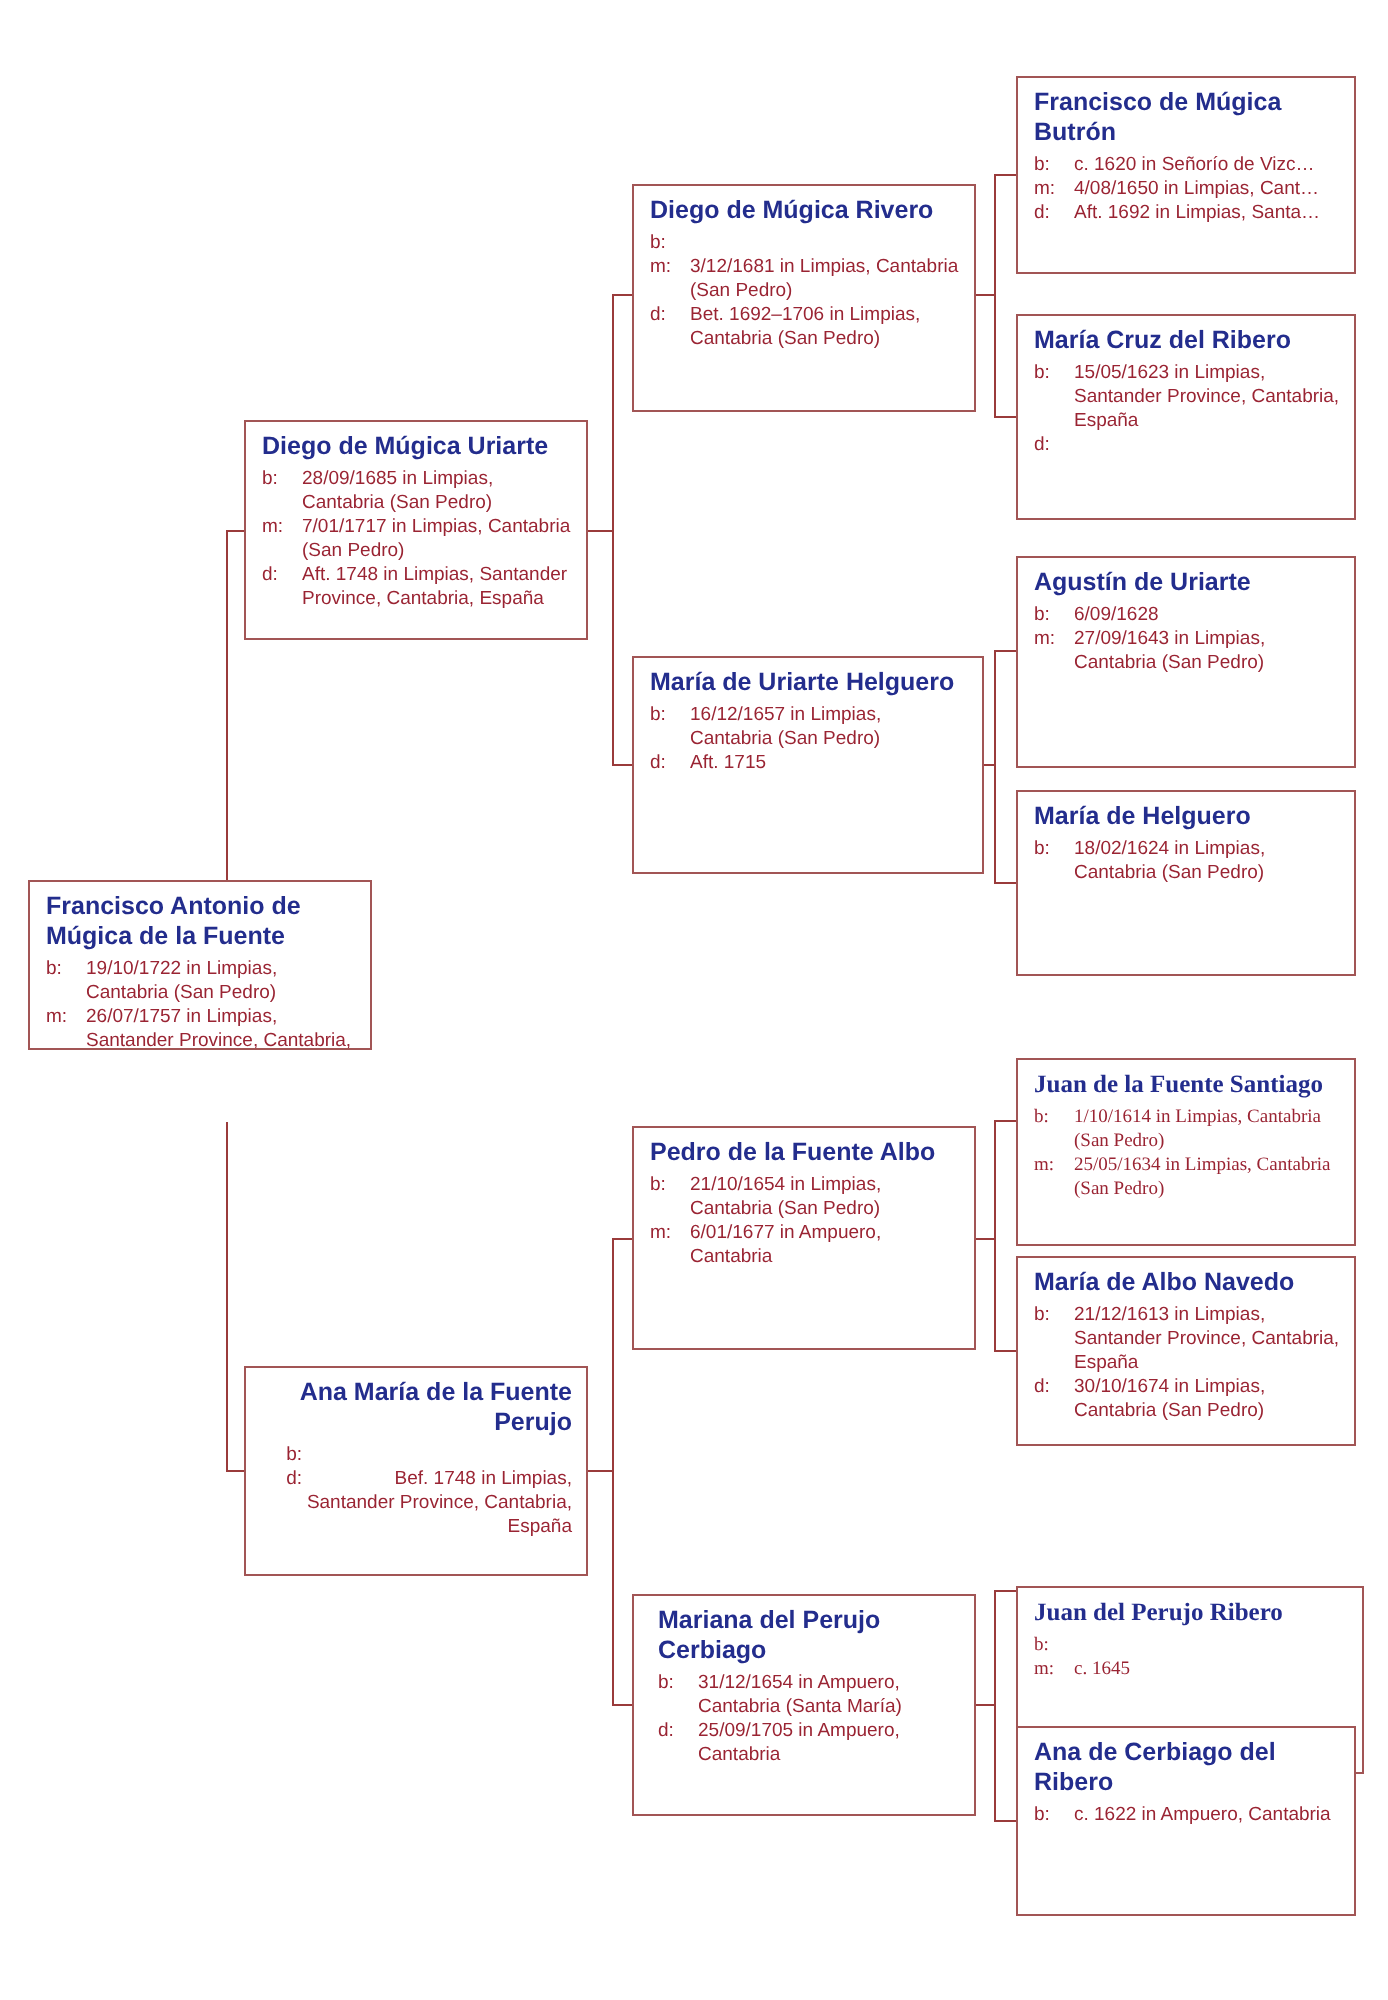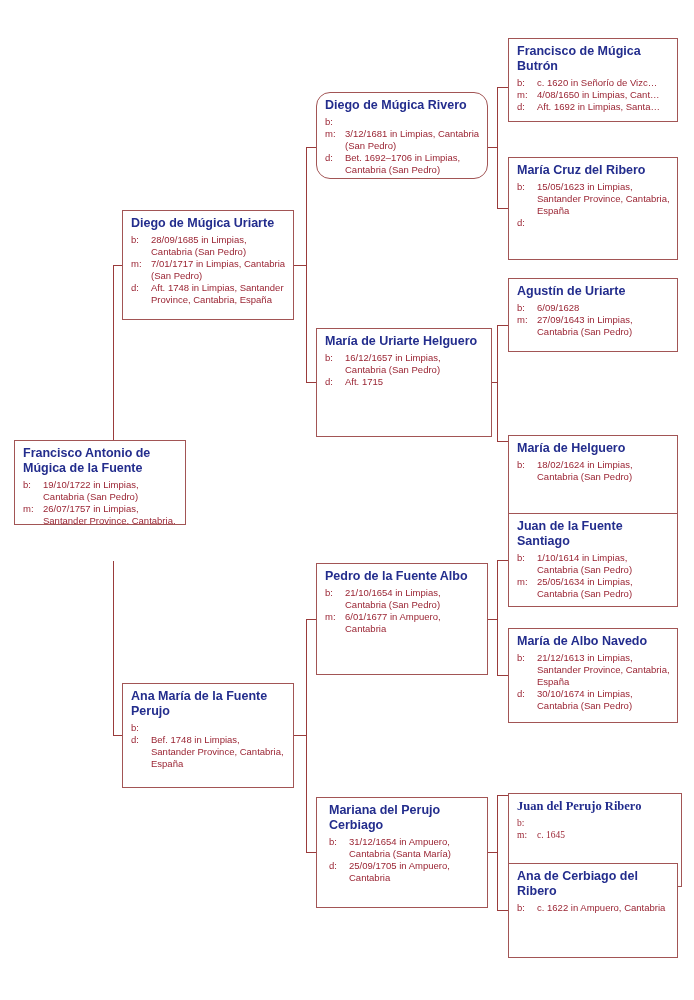--- a/index.html
+++ b/index.html
@@ -94,31 +94,31 @@
       </div>
       <div class="event-row">
         <span class="event-label">m:</span>
         <span class="event-text">7/01/1717 in Limpias, Cantabria (San Pedro)</span>
       </div>
       <div class="event-row">
         <span class="event-label">d:</span>
         <span class="event-text">Aft. 1748 in Limpias, Santander Province, Cantabria, España</span>
       </div>
     </div>
-    <div class="person-box" style="left: 122px; top: 683px; width: 172px; height: 105px;">
+    <div class="person-box" style="left: 122px; top: 683px; width: 172px; height: 105px; text-align: right;">
       <div class="person-name">Ana María de la Fuente Perujo</div>
       <div class="event-row">
         <span class="event-label">b:</span>
       </div>
       <div class="event-row">
         <span class="event-label">d:</span>
         <span class="event-text">Bef. 1748 in Limpias, Santander Province, Cantabria, España</span>
       </div>
     </div>
-    <div class="person-box" style="left: 316px; top: 92px; width: 172px; height: 87px; border-radius: 14px;">
+    <div class="person-box" style="left: 316px; top: 92px; width: 172px; height: 114px;">
       <div class="person-name">Diego de Múgica Rivero</div>
       <div class="event-row">
         <span class="event-label">b:</span>
       </div>
       <div class="event-row">
         <span class="event-label">m:</span>
         <span class="event-text">3/12/1681 in Limpias, Cantabria (San Pedro)</span>
       </div>
       <div class="event-row">
         <span class="event-label">d:</span>
@@ -151,21 +151,21 @@
       <div class="person-name">Mariana del Perujo Cerbiago</div>
       <div class="event-row">
         <span class="event-label">b:</span>
         <span class="event-text">31/12/1654 in Ampuero, Cantabria (Santa María)</span>
       </div>
       <div class="event-row">
         <span class="event-label">d:</span>
         <span class="event-text">25/09/1705 in Ampuero, Cantabria</span>
       </div>
     </div>
-    <div class="person-box" style="left: 508px; top: 38px; width: 170px; height: 84px;">
+    <div class="person-box" style="left: 508px; top: 38px; width: 170px; height: 99px;">
       <div class="person-name">Francisco de Múgica Butrón</div>
       <div class="event-row">
         <span class="event-label">b:</span>
         <span class="event-text">c. 1620 in Señorío de Vizc…</span>
       </div>
       <div class="event-row">
         <span class="event-label">m:</span>
         <span class="event-text">4/08/1650 in Limpias, Cant…</span>
       </div>
       <div class="event-row">
@@ -176,39 +176,39 @@
     <div class="person-box" style="left: 508px; top: 157px; width: 170px; height: 103px;">
       <div class="person-name">María Cruz del Ribero</div>
       <div class="event-row">
         <span class="event-label">b:</span>
         <span class="event-text">15/05/1623 in Limpias, Santander Province, Cantabria, España</span>
       </div>
       <div class="event-row">
         <span class="event-label">d:</span>
       </div>
     </div>
-    <div class="person-box" style="left: 508px; top: 278px; width: 170px; height: 74px;">
+    <div class="person-box" style="left: 508px; top: 278px; width: 170px; height: 106px;">
       <div class="person-name">Agustín de Uriarte</div>
       <div class="event-row">
         <span class="event-label">b:</span>
         <span class="event-text">6/09/1628</span>
       </div>
       <div class="event-row">
         <span class="event-label">m:</span>
         <span class="event-text">27/09/1643 in Limpias, Cantabria (San Pedro)</span>
       </div>
     </div>
-    <div class="person-box" style="left: 508px; top: 395px; width: 170px; height: 93px; margin-top: 40px;">
+    <div class="person-box" style="left: 508px; top: 395px; width: 170px; height: 93px;">
       <div class="person-name">María de Helguero</div>
       <div class="event-row">
         <span class="event-label">b:</span>
         <span class="event-text">18/02/1624 in Limpias, Cantabria (San Pedro)</span>
       </div>
     </div>
-    <div class="person-box" style="left: 508px; top: 513px; width: 170px; height: 94px;">
+    <div class="person-box" style="left: 508px; top: 529px; width: 170px; height: 94px; font-family: Liberation Serif, serif;">
       <div class="person-name">Juan de la Fuente Santiago</div>
       <div class="event-row">
         <span class="event-label">b:</span>
         <span class="event-text">1/10/1614 in Limpias, Cantabria (San Pedro)</span>
       </div>
       <div class="event-row">
         <span class="event-label">m:</span>
         <span class="event-text">25/05/1634 in Limpias, Cantabria (San Pedro)</span>
       </div>
     </div>

